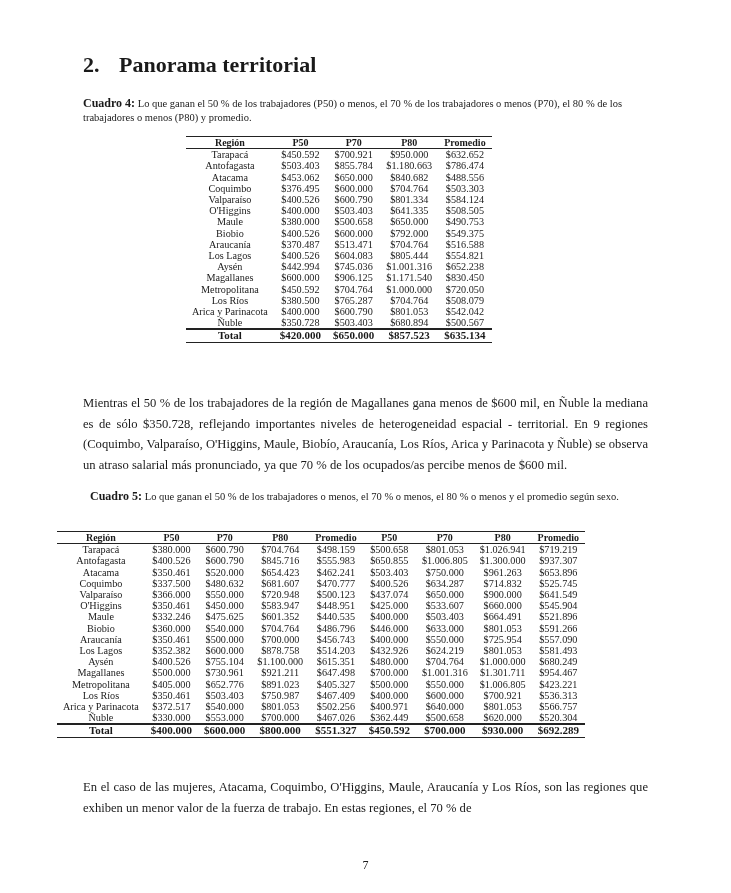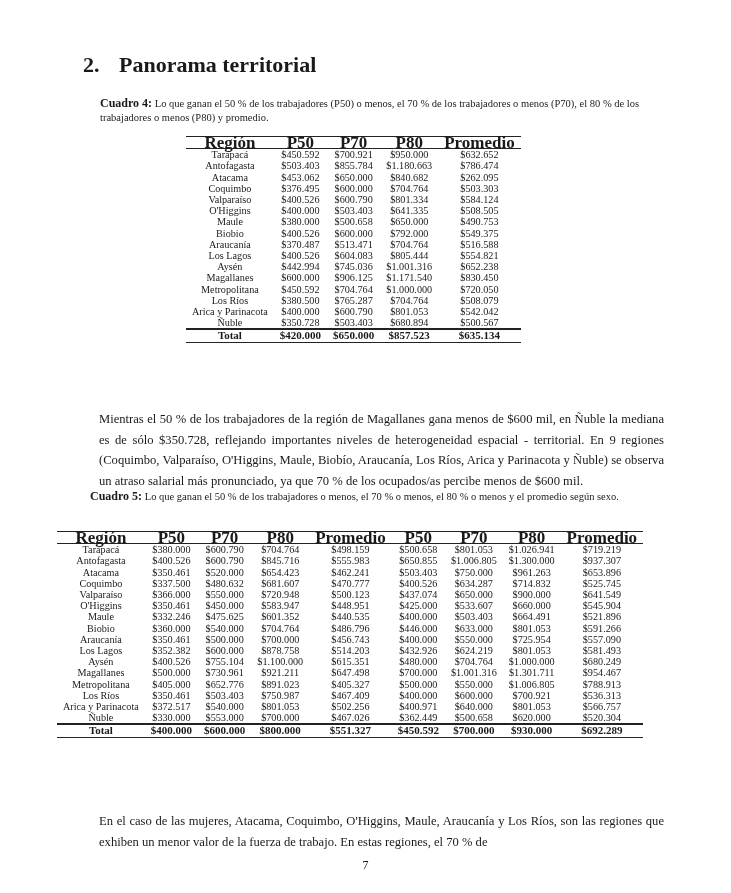--- a/index.html
+++ b/index.html
@@ -8,38 +8,38 @@
     font-family: "DejaVu Serif", "Liberation Serif", serif;
     color: #1a1a1a;
   }
   .section-title {
     position: absolute; left: 83px; top: 52px;
     font-size: 22px; font-weight: bold; margin: 0;
     font-family: "Liberation Serif", serif;
   }
   .section-title .num { display: inline-block; width: 36px; }
   .caption {
-    position: absolute; left: 100px; width: 565px;
+    position: absolute; left: 83px; width: 565px;
     font-size: 10.5px; line-height: 14px;
     font-family: "Liberation Serif", serif;
   }
   .caption b { font-size: 12px; }
   .para {
     position: absolute; left: 83px; width: 565px;
     font-size: 12.6px; line-height: 20.5px; text-align: justify;
     font-family: "Liberation Serif", serif;
-    margin: 16px;
+    margin: 0;
   }
   table {
     position: absolute; border-collapse: collapse;
     font-family: "Liberation Serif", serif;
     font-size: 10.2px; line-height: 11.2px;
   }
   table td, table th { padding: 0 5px; text-align: center; white-space: nowrap; }
-  table th { font-weight: bold; font-size: 17px; }
+  table th { font-weight: bold; font-size: 10px; }
   table tr.head th { border-top: 1.5px solid #222; border-bottom: 1px solid #222; padding-top: 1px; padding-bottom: 1px; }
   table tr.total td { border-top: 2px double #222; border-bottom: 1.5px solid #222; font-weight: bold; font-size: 11px; padding-top: 1px; }
   table tr.group th { font-weight: normal; font-size: 10px; border: none; padding-bottom: 0; }
   table tr.group th.rule { border-top: 1px solid #222; }
   #t4 { left: 186px; top: 136px; }
   #t4 td, #t4 th { padding: 0 6px; }
   #t5 { left: 57px; top: 531px; }
   #t5 td, #t5 th { padding: 0 6px; }
   #t5 tr.group th { border-top: none; }
   #t5 tr.head th { border-top: 1.5px solid #222; }
@@ -82,21 +82,21 @@
         <td>$503.403</td>
         <td>$855.784</td>
         <td>$1.180.663</td>
         <td>$786.474</td>
       </tr>
       <tr>
         <td>Atacama</td>
         <td>$453.062</td>
         <td>$650.000</td>
         <td>$840.682</td>
-        <td>$262.095</td>
+        <td>$488.556</td>
       </tr>
       <tr>
         <td>Coquimbo</td>
         <td>$376.495</td>
         <td>$600.000</td>
         <td>$704.764</td>
         <td>$503.303</td>
       </tr>
       <tr>
         <td>Valparaíso</td>
@@ -348,21 +348,21 @@
       </tr>
       <tr>
         <td>Metropolitana</td>
         <td>$405.000</td>
         <td>$652.776</td>
         <td>$891.023</td>
         <td>$405.327</td>
         <td>$500.000</td>
         <td>$550.000</td>
         <td>$1.006.805</td>
-        <td>$788.913</td>
+        <td>$423.221</td>
       </tr>
       <tr>
         <td>Los Ríos</td>
         <td>$350.461</td>
         <td>$503.403</td>
         <td>$750.987</td>
         <td>$467.409</td>
         <td>$400.000</td>
         <td>$600.000</td>
         <td>$700.921</td>
@@ -397,15 +397,15 @@
         <td>$800.000</td>
         <td>$551.327</td>
         <td>$450.592</td>
         <td>$700.000</td>
         <td>$930.000</td>
         <td>$692.289</td>
       </tr>
     </tbody>
 </table>
 
-<p class="para" style="top:795px;">En el caso de las mujeres, Atacama, Coquimbo, O'Higgins, Maule, Araucanía y Los Ríos, son las regiones que exhiben un menor valor de la fuerza de trabajo. En estas regiones, el 70 % de</p>
+<p class="para" style="top:777px;">En el caso de las mujeres, Atacama, Coquimbo, O'Higgins, Maule, Araucanía y Los Ríos, son las regiones que exhiben un menor valor de la fuerza de trabajo. En estas regiones, el 70 % de</p>
 
 <div class="page-number">7</div>
 
 </body></html>

